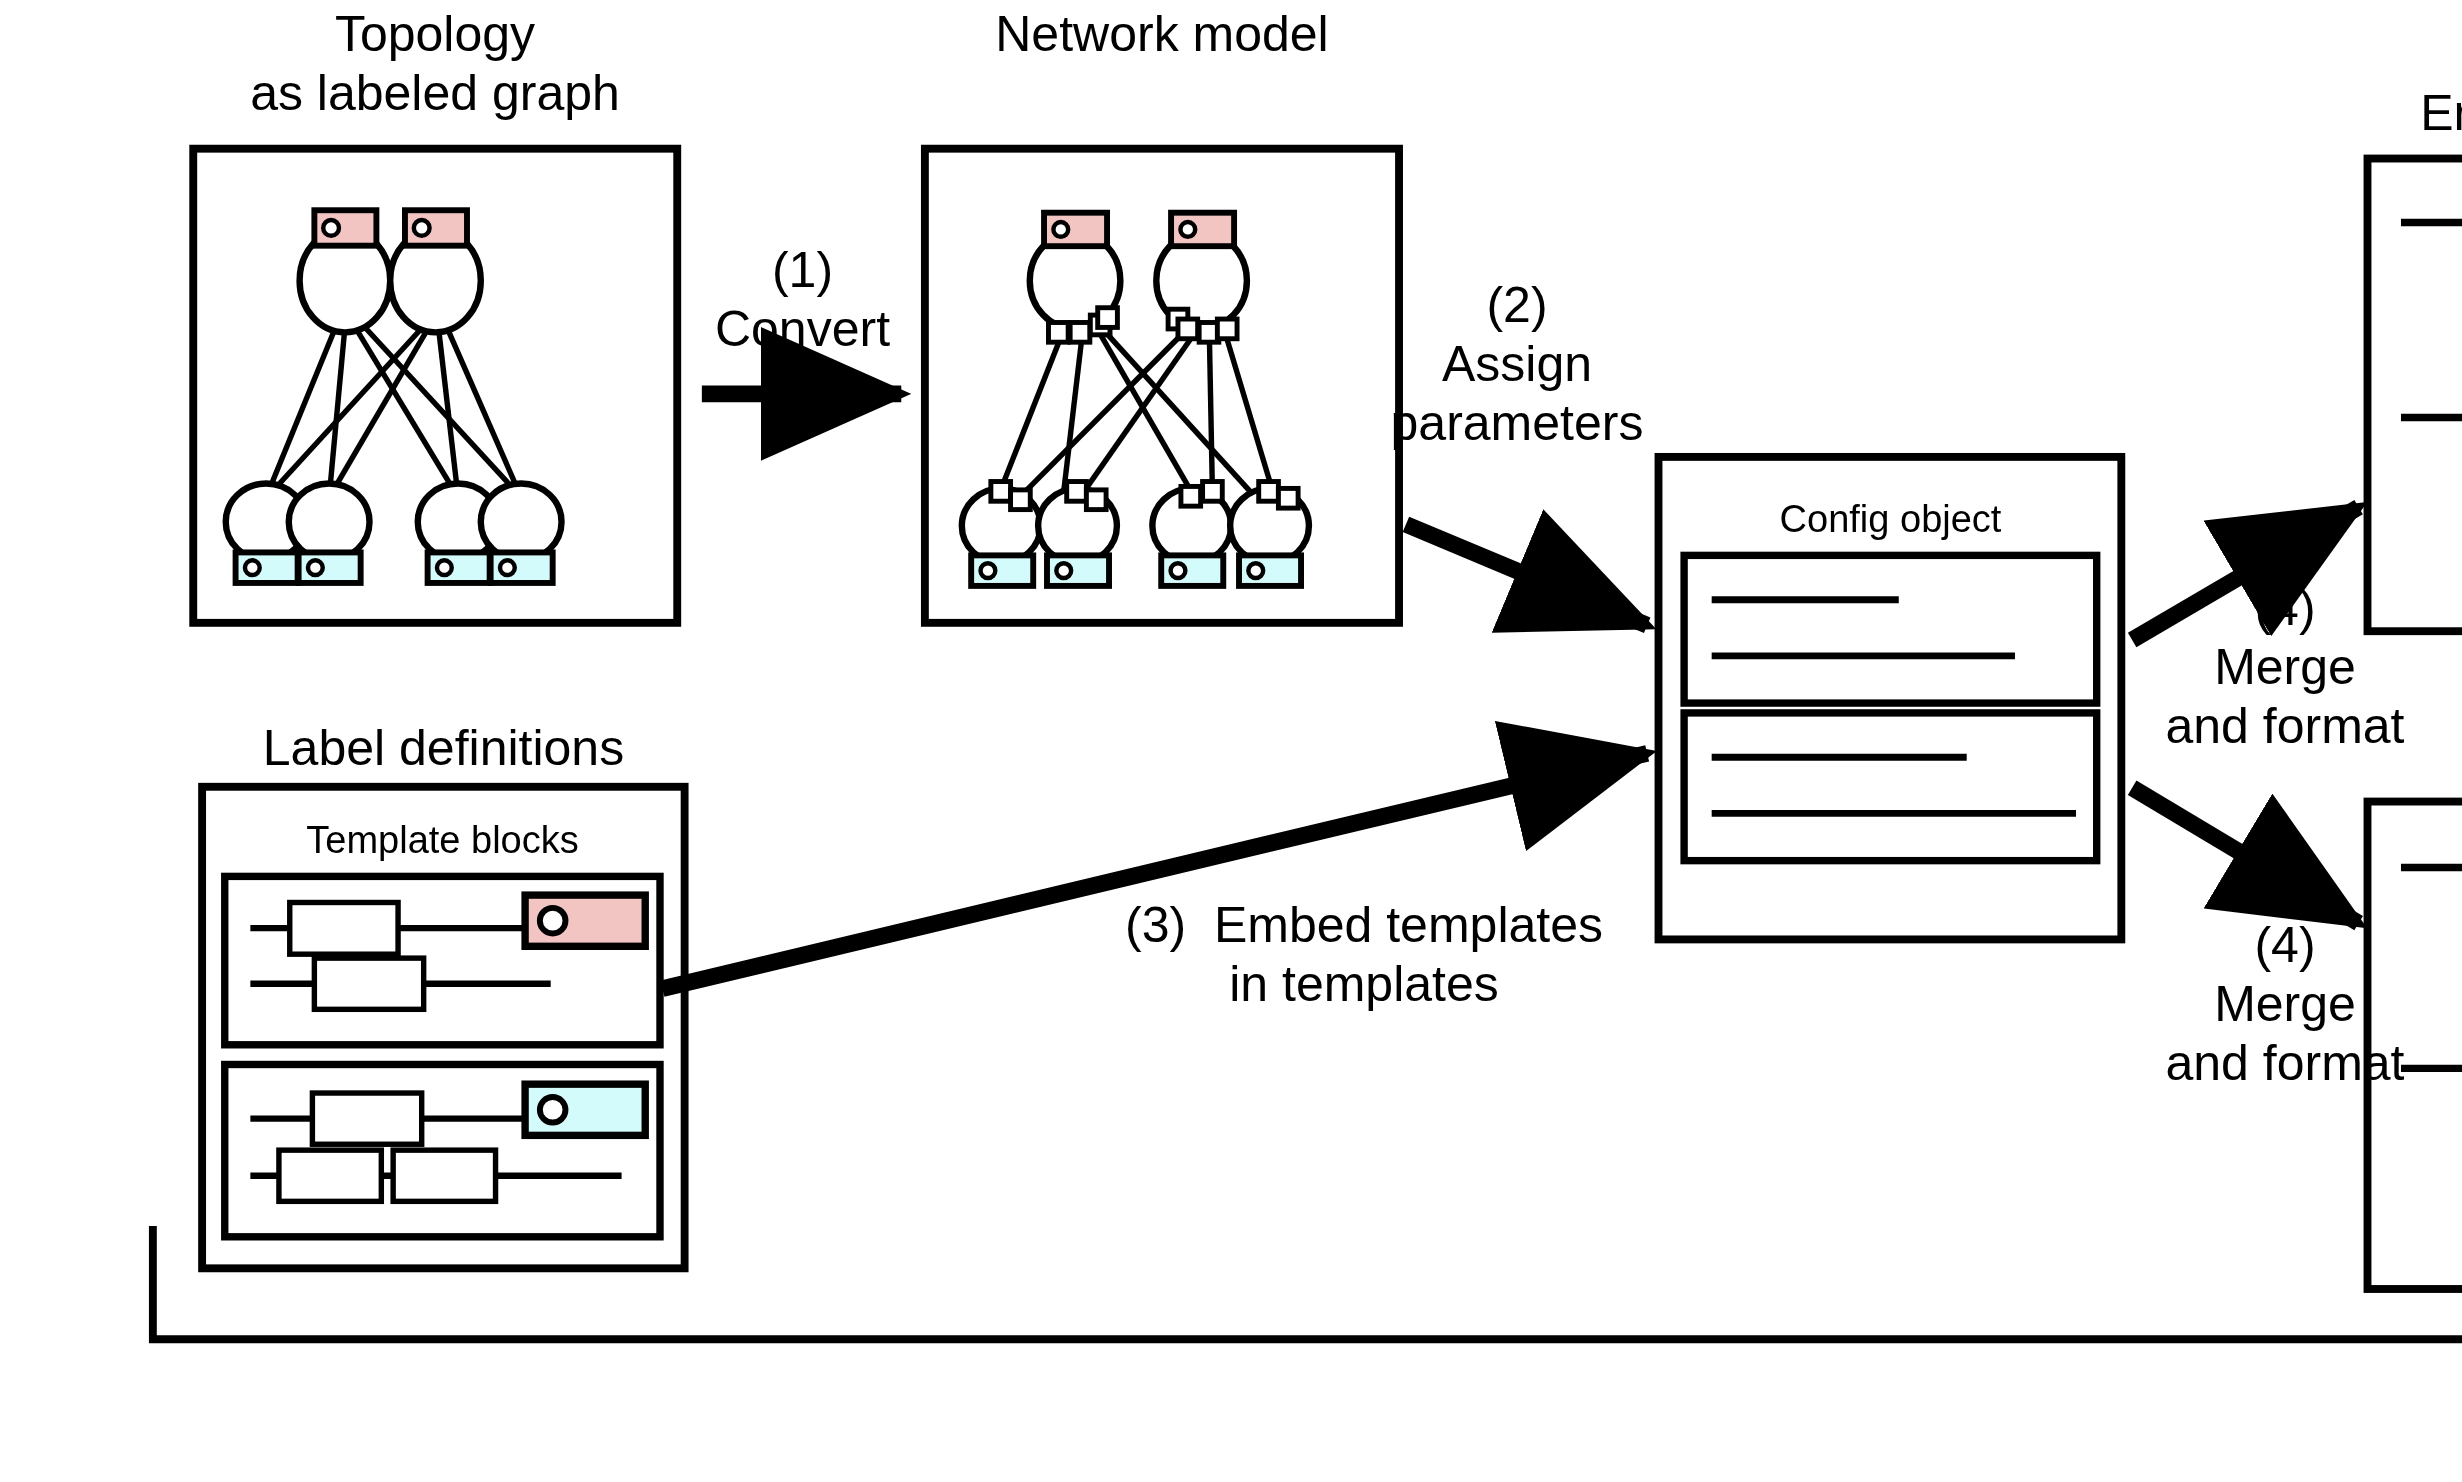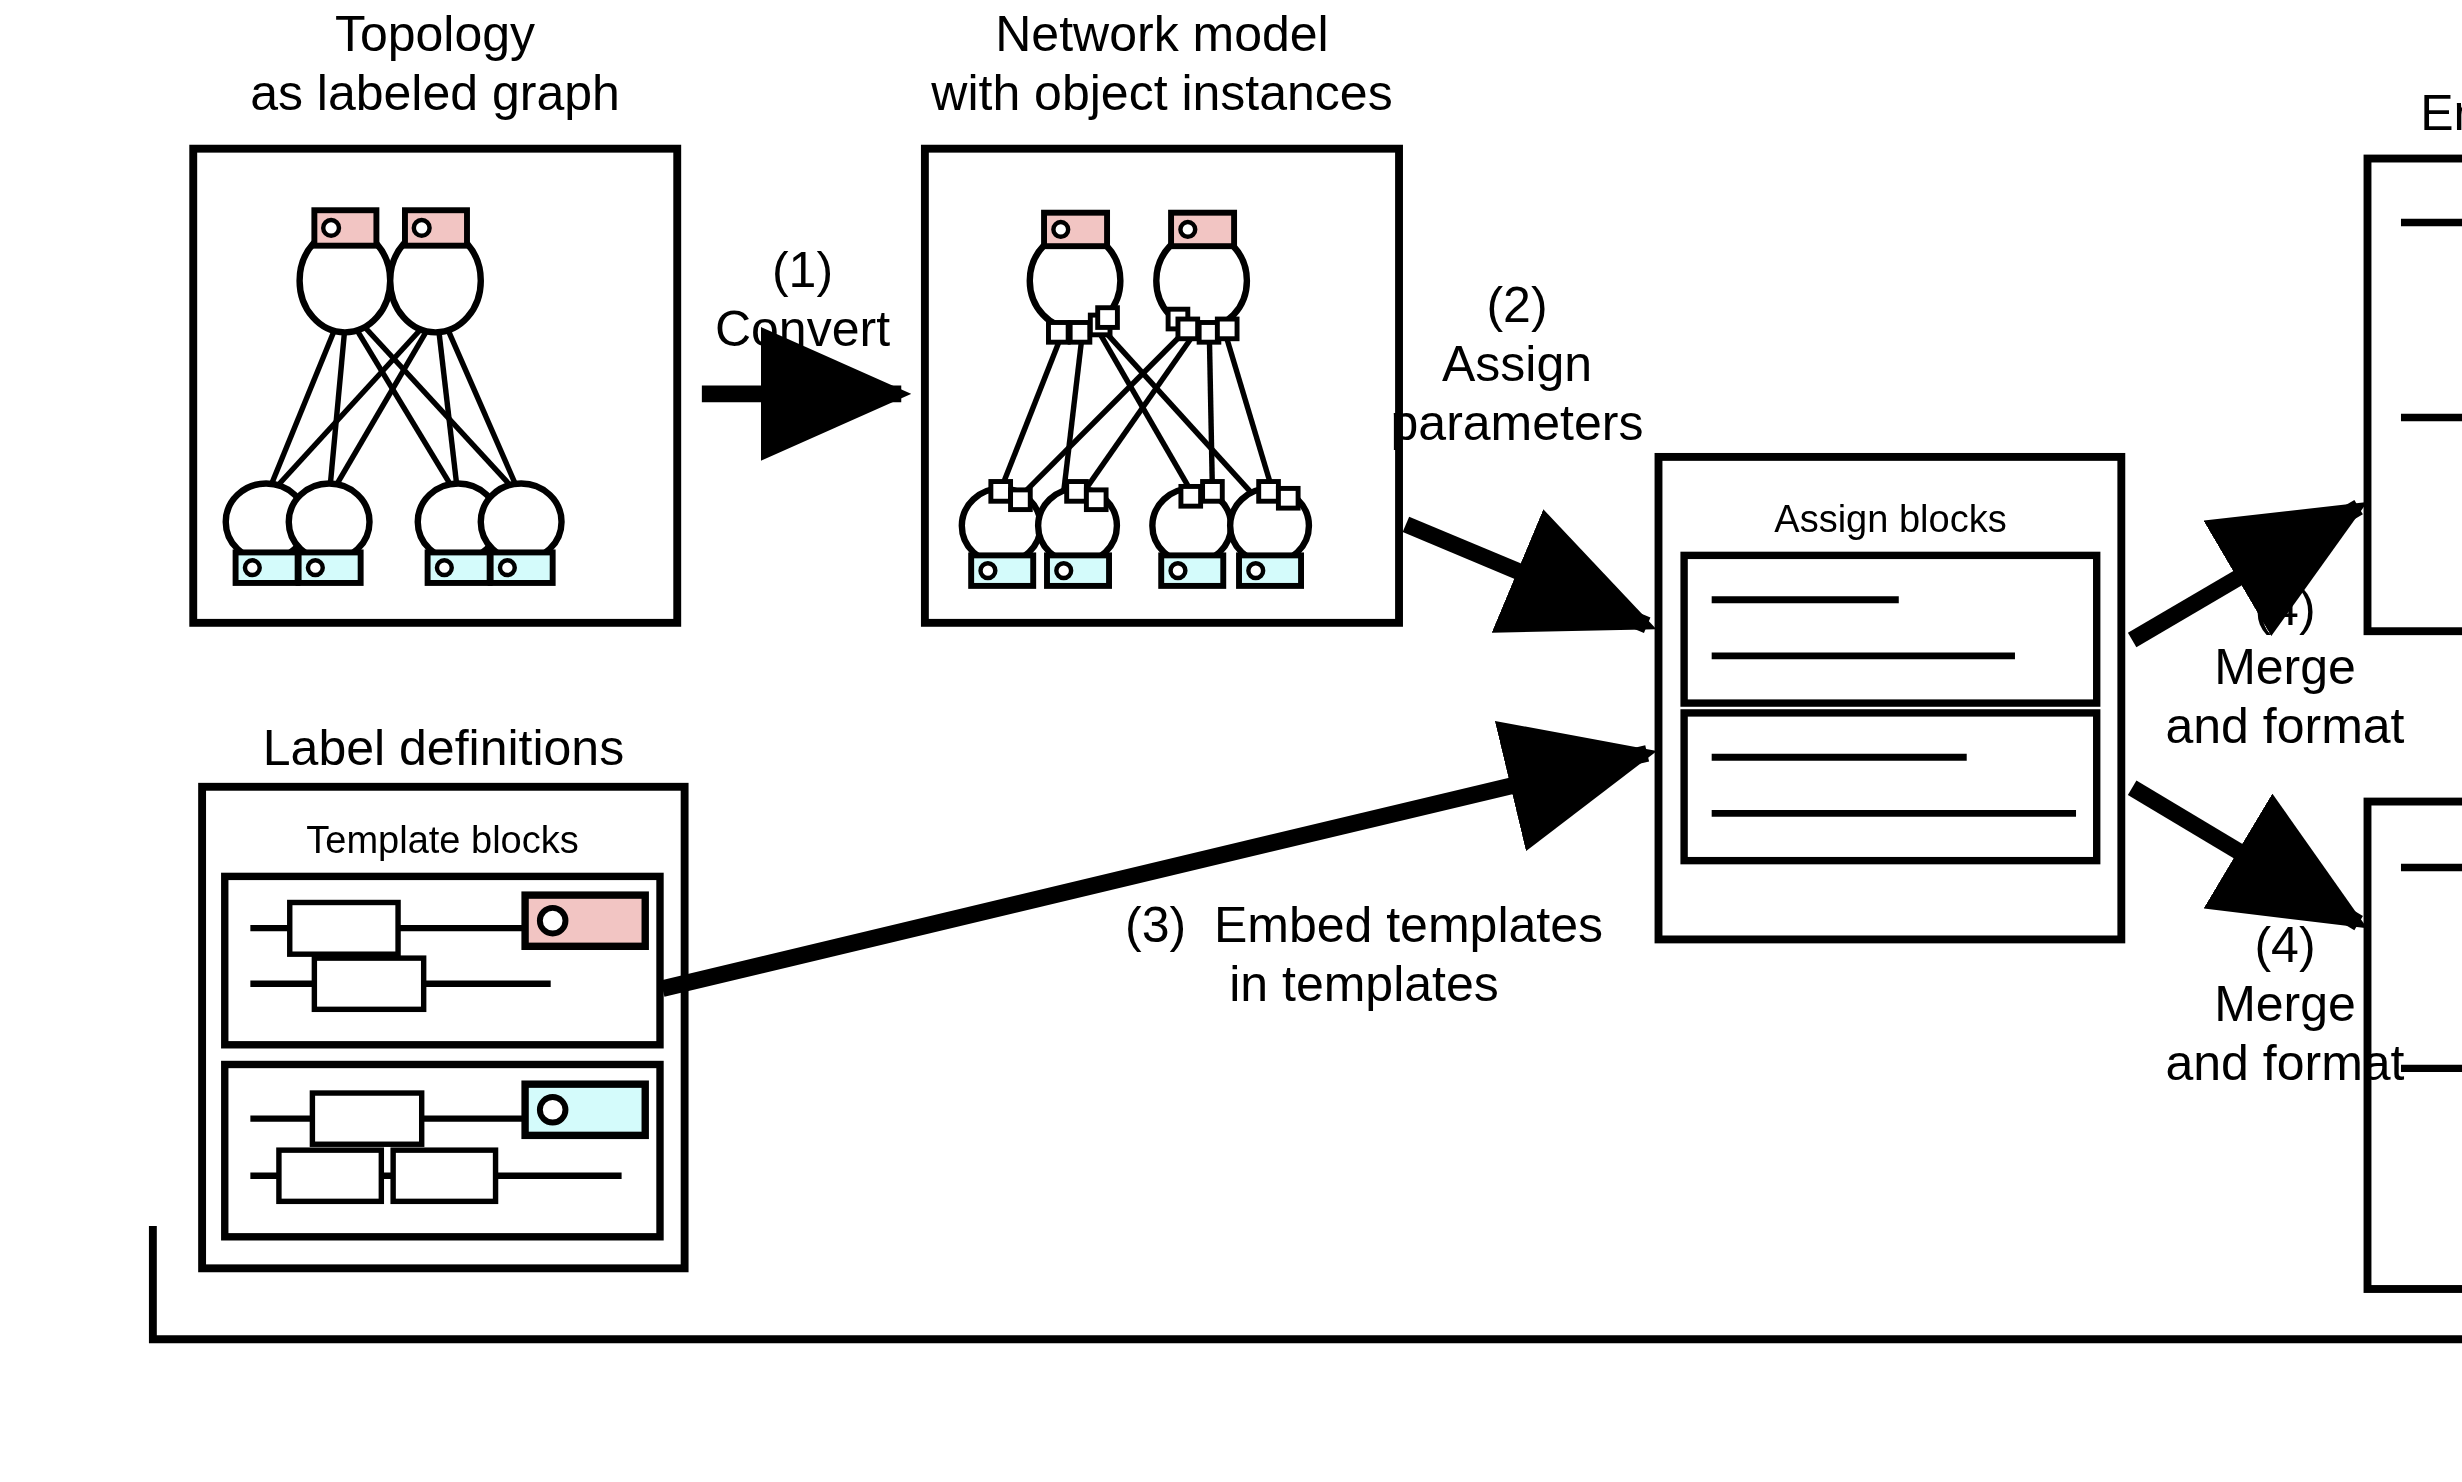--- a/index.html
+++ b/index.html
@@ -230,28 +230,28 @@
       <line x1="5790" y1="2030" x2="6185" y2="1828" stroke="#000" stroke-width="34" marker-end="url(#ah)"></line>
     </g>
 
     <g fill="none" stroke="#000" stroke-width="16">
       <path d="M310,2490 L310,2720 L5990,2720 L5990,2490"></path>
     </g>
   </svg>
 
   <div class="lbl" style="left:193px;top:4.9px;width:484px;"><span>Topology</span><br><span>as labeled graph</span></div>
 
-  <div class="lbl" style="left:886px;top:4.9px;width:552px;"><span>Network model</span><br><span>with object instances</span></div>
+  <div class="lbl" style="left:886px;top:4.9px;width:552px;"><span>Network model</span><br></div>
 
   <div class="lbl" style="left:202px;top:719px;width:483px;">Label definitions</div>
 
   <div class="lbl small" style="left:225px;top:818px;width:435px;text-align:center;">Template blocks</div>
 
 
-  <div class="lbl small" style="left:1684px;top:497px;width:413px;">Assign blocks</div>
+  <div class="lbl small" style="left:1684px;top:497px;width:413px;">Config object</div>
 
   <div class="lbl" style="left:2344px;top:84px;width:522px;">Emulation config</div>
 
   <div class="lbl" style="left:2344px;top:728px;width:522px;">Config files</div>
 
   <div class="lbl" style="left:689px;top:241px;width:227px;"><span>(1)</span><br><span>Convert</span></div>
 
   <div class="lbl" style="left:1379px;top:276px;width:276px;"><span>(2)</span><br><span>Assign</span><br><span>parameters</span></div>
 
   <div class="lbl" style="left:1098px;top:896px;width:532px;"><span>(3)</span>&nbsp; <span>Embed templates</span><br><span>in templates</span></div>

